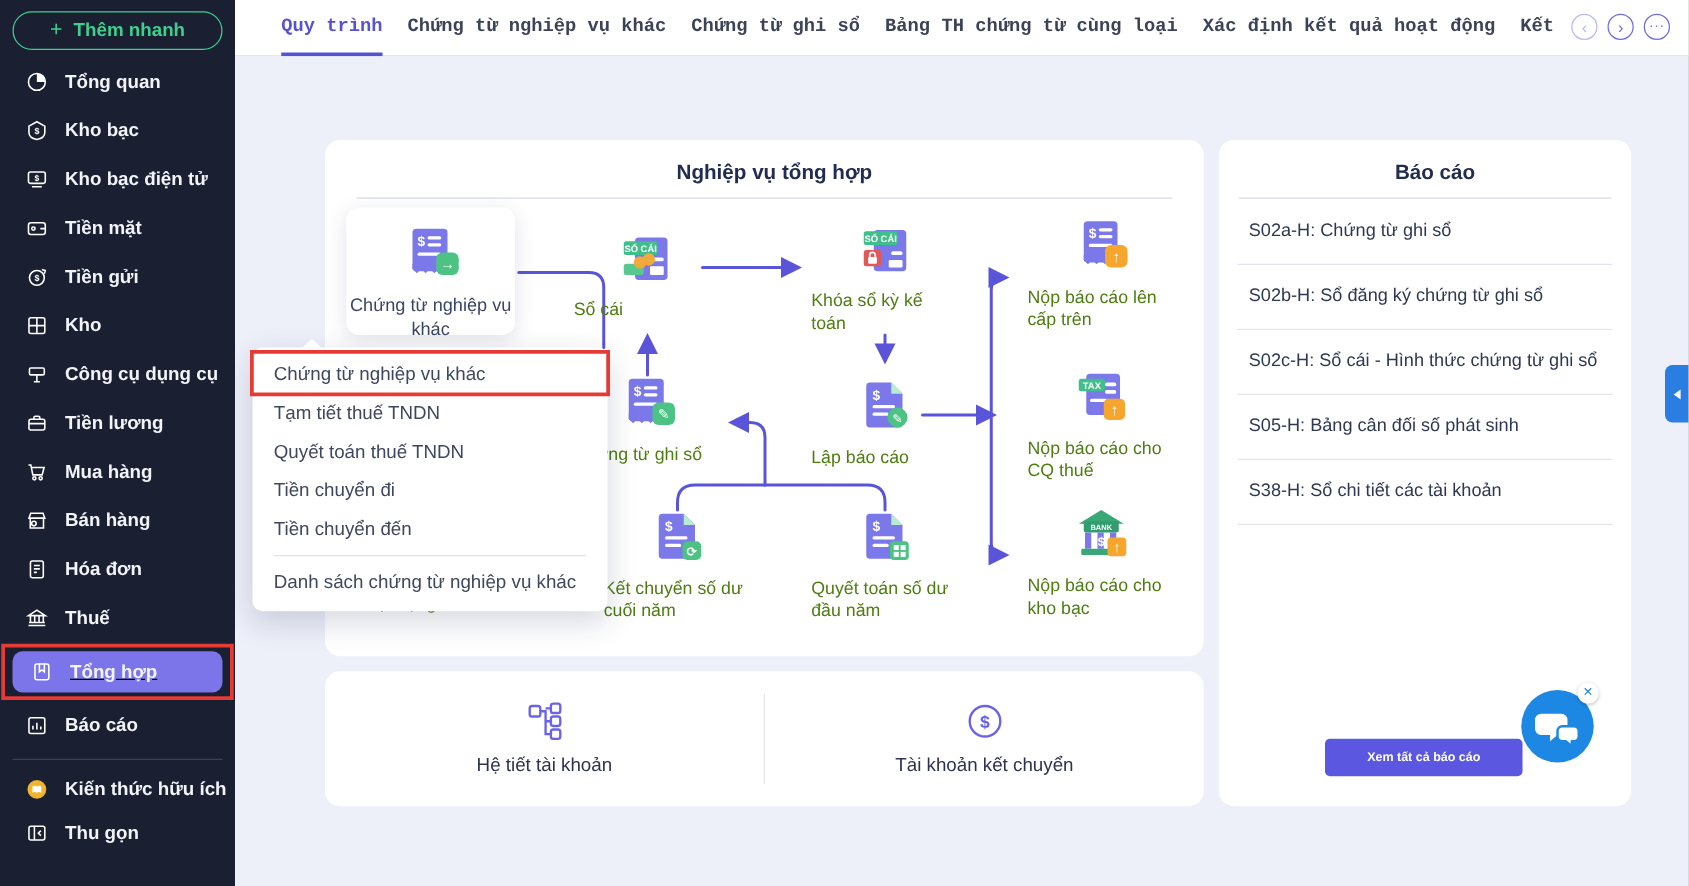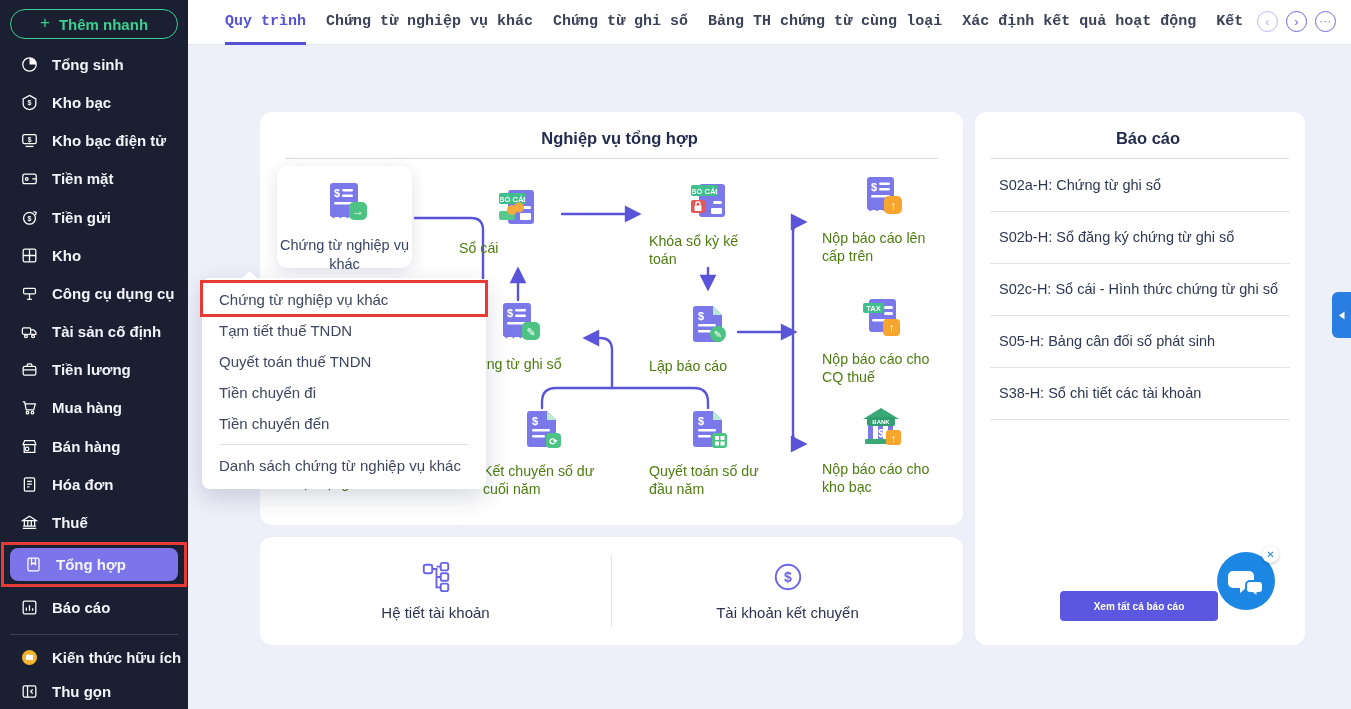--- a/index.html
+++ b/index.html
@@ -6,21 +6,21 @@
   html,body { width:1351px; height:709px; }
   body { font-family:"Liberation Sans","DejaVu Sans",sans-serif; background:#edeff9; overflow:hidden; }
   .window { position:relative; width:1351px; height:709px; background:#edeff9; outline:1px solid #99a0ac; outline-offset:-1px; }
 
   
   .sidebar { position:absolute; left:0; top:0; width:188px; height:709px; background:#1a1f31; z-index:50; display:flex; flex-direction:column; }
   .quick-add { margin:9px 10px 6px; height:31px; border:1.5px solid #3ecf8e; border-radius:16px; color:#3ecf8e; font-size:15px; font-weight:700; display:flex; align-items:center; justify-content:center; gap:9px; cursor:pointer; background:transparent; }
   .quick-add .plus { font-size:17px; font-weight:400; margin-top:-2px; }
   .sb-item { height:39px; display:flex; align-items:center; gap:13px; padding:0 10px 0 19px; color:#f2f4fa; font-size:15px; font-weight:600; cursor:pointer; white-space:nowrap; }
   .sb-item .micon { width:20px; display:flex; justify-content:center; flex:0 0 20px; }
-  .sb-active-outer { border:3px solid #e63a35; margin:1px 1px; }
+  .sb-active-outer { border:3px solid #e63a35; margin:1px 1px;text-decoration:underline; }
   .sb-active-outer .sb-item { background:#7b75e9; border-radius:8px; margin:3px 6px; height:33px; padding-left:13px; }
   .sb-divider { height:1px; background:#3a405a; margin:7px 10px 6px; }
   .sb-item.small { height:35px; }
 
   
   .topbar { position:absolute; left:188px; top:0; width:1163px; height:45px; background:#fff; border-bottom:1px solid #e4e7ef; z-index:40; }
   .tabs { display:flex; gap:20px; padding-left:37px; height:45px; overflow:hidden; white-space:nowrap;font-family:Liberation Mono, monospace; }
   .tab { display:flex; align-items:center; font-size:15px; font-weight:600; color:#3c4358; border-bottom:3px solid transparent; padding-top:1px; cursor:pointer; }
   .tab.active { color:#5552d6; border-bottom-color:#5552d6; }
   .tb-nav { position:absolute; right:15px; top:11px; display:flex; gap:8px; background:#fff; padding-left:6px; }
@@ -77,21 +77,21 @@
       <span>Thêm nhanh</span>
     </button>
 
     <div class="sb-item">
       <span class="micon">
           <svg width="19" height="19" viewBox="0 0 24 24" fill="none" stroke="#fff" stroke-width="1.6">
             <circle cx="12" cy="12" r="8.5"></circle>
             <path d="M12 3.5 A8.5 8.5 0 0 1 20.5 12 H12 Z" fill="#fff" stroke="none"></path>
           </svg>
         </span>
-      <span>Tổng sinh</span>
+      <span>Tổng quan</span>
     </div>
     <div class="sb-item">
       <span class="micon">
           <svg width="19" height="19" viewBox="0 0 24 24" fill="none" stroke="#fff" stroke-width="1.6">
             <path d="M12 3 L20 7.5 V14 C20 18 16.5 20.3 12 21 C7.5 20.3 4 18 4 14 V7.5 Z"></path>
             <text x="12" y="15.5" font-size="9" font-weight="bold" fill="#fff" stroke="none" text-anchor="middle">$</text>
           </svg>
         </span>
       <span>Kho bạc</span>
     </div>
@@ -135,31 +135,20 @@
       <span>Kho</span>
     </div>
     <div class="sb-item">
       <span class="micon">
           <svg width="19" height="19" viewBox="0 0 24 24" fill="none" stroke="#fff" stroke-width="1.6">
             <rect x="4.5" y="5.5" width="15" height="7" rx="1.5"></rect>
             <path d="M12 12.5 v3.5 M9 19.5 h6 M12 16 v3.5"></path>
           </svg>
         </span>
       <span>Công cụ dụng cụ</span>
-    </div>
-    <div class="sb-item">
-      <span class="micon">
-          <svg width="19" height="19" viewBox="0 0 24 24" fill="none" stroke="#fff" stroke-width="1.6">
-            <rect x="3" y="7.5" width="10.5" height="8" rx="1.5"></rect>
-            <path d="M13.5 10 h3.6 l3 3 v2.5 h-6.6"></path>
-            <circle cx="7.5" cy="18" r="1.8"></circle>
-            <circle cx="16.5" cy="18" r="1.8"></circle>
-          </svg>
-        </span>
-      <span>Tài sản cố định</span>
     </div>
     <div class="sb-item">
       <span class="micon">
           <svg width="19" height="19" viewBox="0 0 24 24" fill="none" stroke="#fff" stroke-width="1.6">
             <rect x="4" y="8" width="16" height="11" rx="2"></rect>
             <path d="M9 8 V6.5 a1.5 1.5 0 0 1 1.5 -1.5 h3 a1.5 1.5 0 0 1 1.5 1.5 V8 M4 12.5 h16"></path>
           </svg>
         </span>
       <span>Tiền lương</span>
     </div>

